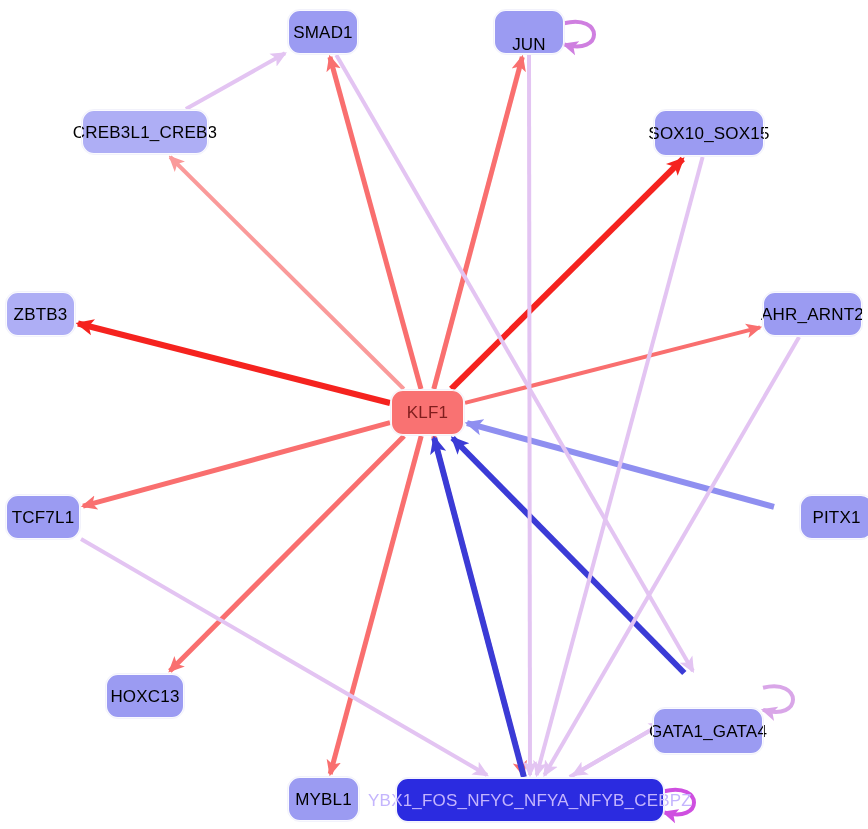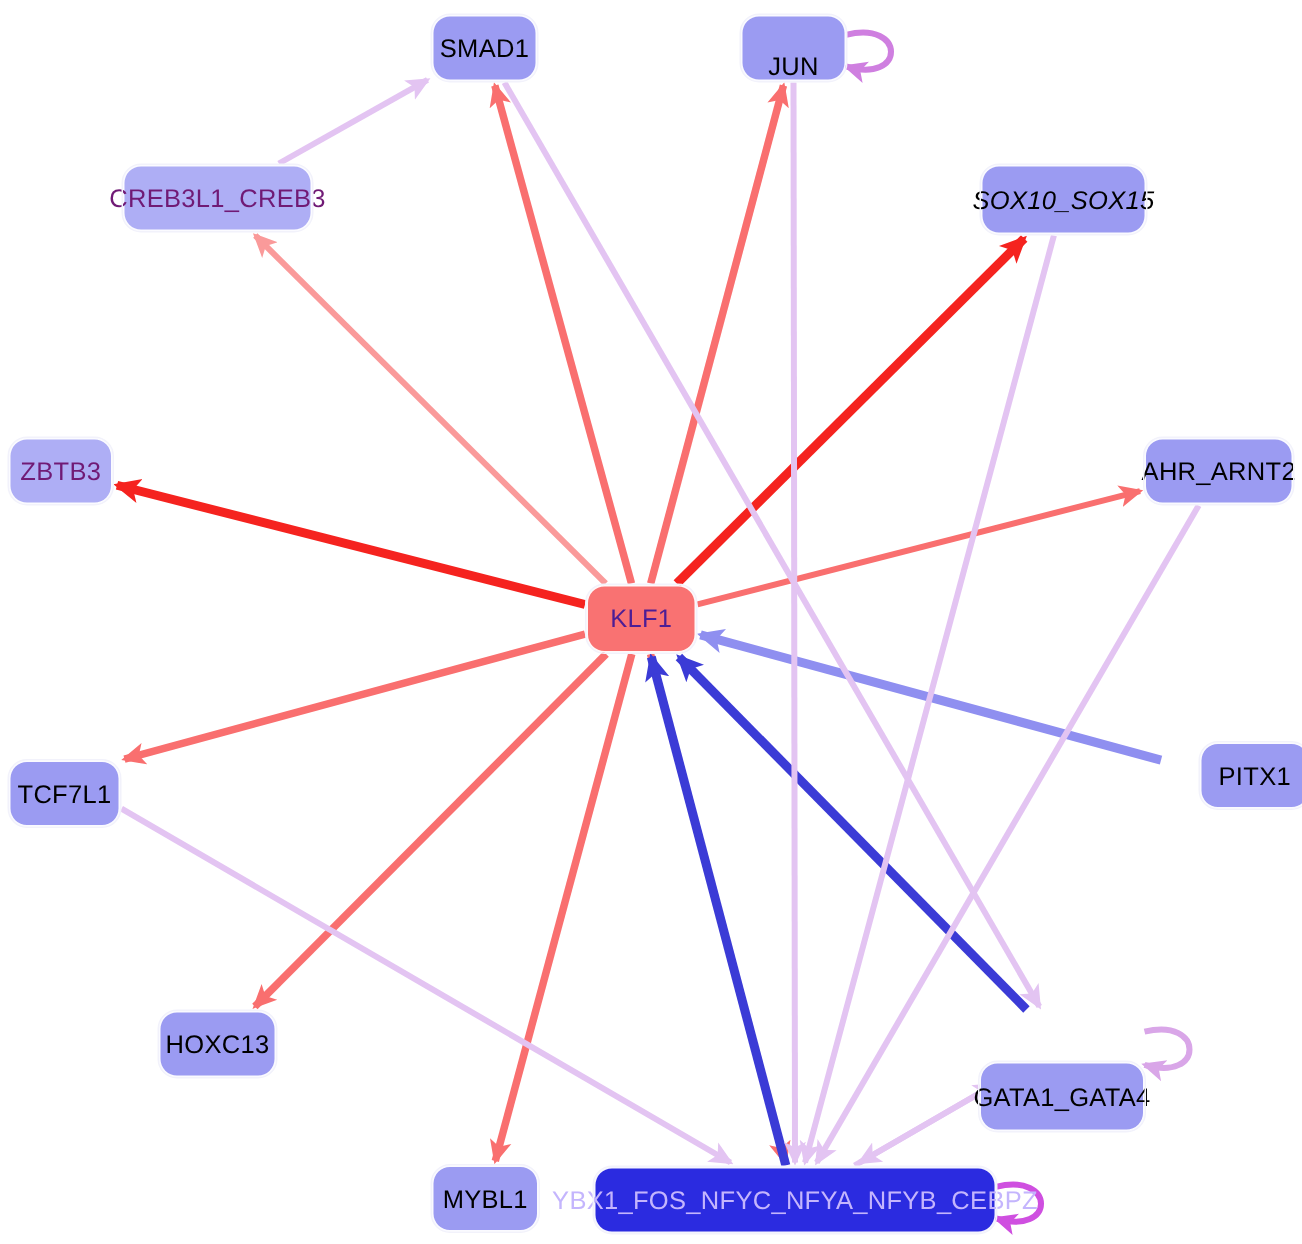--- a/index.html
+++ b/index.html
@@ -8,24 +8,24 @@
        font-family:"Liberation Sans","DejaVu Sans",sans-serif;}
   #canvas{position:relative;width:868px;height:829px;background:#ffffff;}
   #edge-layer{position:absolute;left:0;top:0;width:868px;height:829px;}
   .node{position:absolute;box-sizing:border-box;
         display:flex;align-items:center;justify-content:center;
         border-radius:12px;
         border:1px solid rgba(255,255,255,0.95);
         outline:1px solid #f2f2fb;
         white-space:nowrap;}
   .node-label{font-size:17px;letter-spacing:0.2px;line-height:1;}
-  .n-light{background:#aeaef5;color:#701a75;}
+  .n-light{background:#aeaef5;color:#000000;}
   .n-mid{background:#9b9bf2;color:#000000;}
   .n-strong{background:#2b2be0;color:#c4b5fd;}
-  .n-hub{background:#f97272;color:#4c1d95;}
+  .n-hub{background:#f97272;color:#7f1d1d;}
 </style>
 </head>
 <body>
 
 <div id="canvas">
   <svg id="edge-layer" viewBox="0 0 868 829" xmlns="http://www.w3.org/2000/svg">
       <defs>
         <marker id="mf96f6f_5" viewBox="0 0 10 10" refX="8.6" refY="5" markerWidth="3.2" markerHeight="3.2" orient="auto-start-reverse" markerUnits="strokeWidth">
           <path d="M 0 0.4 L 10 5 L 0 9.6 L 2.4 5 Z" fill="#f96f6f"></path>
         </marker>
@@ -82,36 +82,36 @@
       <path d="M 763 687.8 C 803 677.8, 803 721.88, 763 709.88" fill="none" stroke="#d9a6e8" stroke-width="4" marker-end="url(#md9a6e8_4)"></path>
       <path d="M 664 791.2 C 704 781.2, 704 824.32, 664 812.32" fill="none" stroke="#cf4fe0" stroke-width="4" marker-end="url(#mcf4fe0_4)"></path>
     </svg>
   <div id="node-layer">
       <div class="node n-mid" style="left: 288px; top: 10px; width: 70px; height: 44px;">
         <span class="node-label">SMAD1</span>
       </div>
       <div class="node n-mid" style="left: 494px; top: 10px; width: 70px; height: 44px; align-items: flex-end;">
         <span class="node-label">JUN</span>
       </div>
-      <div class="node n-mid" style="left: 654px; top: 110px; width: 110px; height: 46px; font-style: italic;">
+      <div class="node n-mid" style="left: 654px; top: 110px; width: 110px; height: 46px;">
         <span class="node-label">SOX10_SOX15</span>
       </div>
       <div class="node n-light" style="left: 82px; top: 110px; width: 126px; height: 44px;">
         <span class="node-label">CREB3L1_CREB3</span>
       </div>
       <div class="node n-light" style="left: 6px; top: 292px; width: 69px; height: 44px; text-align: center;">
         <span class="node-label">ZBTB3</span>
       </div>
       <div class="node n-mid" style="left: 763px; top: 292px; width: 99px; height: 44px; text-align: right;">
         <span class="node-label">AHR_ARNT2</span>
       </div>
       <div class="node n-hub" style="left: 391px; top: 390px; width: 73px; height: 45px;">
         <span class="node-label">KLF1</span>
       </div>
-      <div class="node n-mid" style="left: 6px; top: 507px; width: 74px; height: 44px; justify-content: center;">
+      <div class="node n-mid" style="left: 6px; top: 495px; width: 74px; height: 44px; justify-content: center;">
         <span class="node-label">TCF7L1</span>
       </div>
       <div class="node n-mid" style="left: 800px; top: 495px; width: 73px; height: 44px;">
         <span class="node-label">PITX1</span>
       </div>
       <div class="node n-mid" style="left: 106px; top: 674px; width: 78px; height: 44px; align-items: center;">
         <span class="node-label">HOXC13</span>
       </div>
       <div class="node n-mid" style="left: 653px; top: 708px; width: 110px; height: 46px;">
         <span class="node-label">GATA1_GATA4</span>

